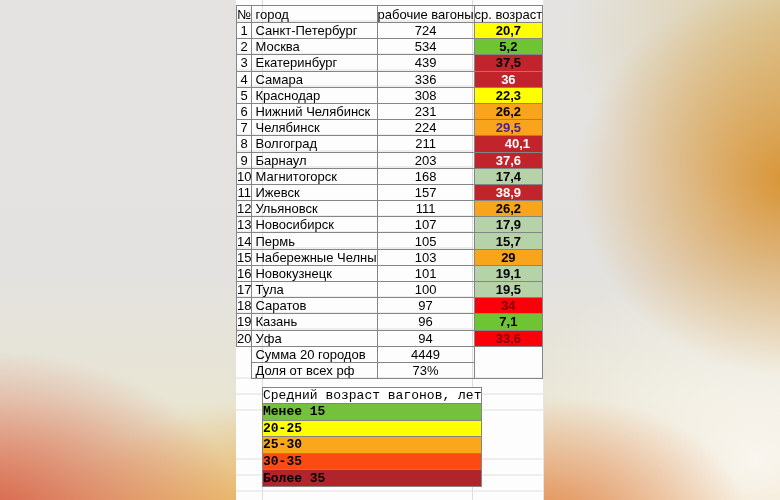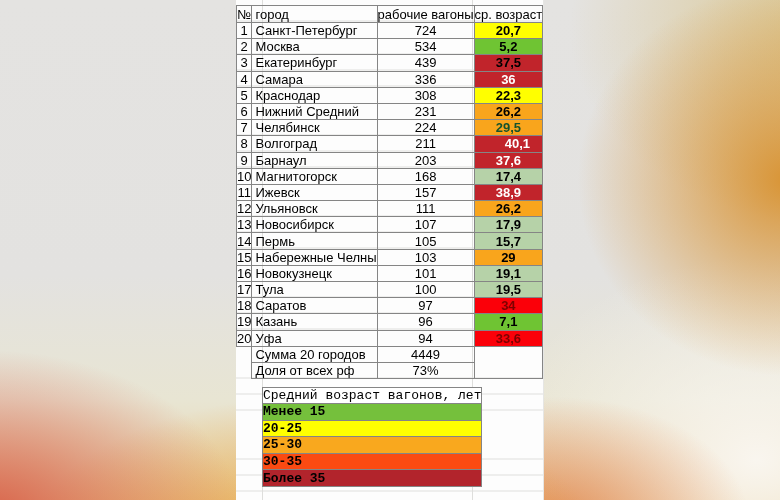--- a/index.html
+++ b/index.html
@@ -75,29 +75,29 @@
             <td class="c-age" style="background: rgb(193, 36, 43); color: rgb(255, 255, 255);">36</td>
           </tr>
           <tr class="data">
             <td class="c-num">5</td>
             <td class="c-city">Краснодар</td>
             <td class="c-wag">308</td>
             <td class="c-age" style="background: rgb(255, 255, 0); color: rgb(0, 0, 0);">22,3</td>
           </tr>
           <tr class="data">
             <td class="c-num">6</td>
-            <td class="c-city">Нижний Средний</td>
+            <td class="c-city">Нижний Челябинск</td>
             <td class="c-wag">231</td>
             <td class="c-age" style="background: rgb(249, 165, 28); color: rgb(0, 0, 0);">26,2</td>
           </tr>
           <tr class="data">
             <td class="c-num">7</td>
             <td class="c-city">Челябинск</td>
             <td class="c-wag">224</td>
-            <td class="c-age" style="background: rgb(249, 165, 28); color: #14532d;">29,5</td>
+            <td class="c-age" style="background: rgb(249, 165, 28); color: #4c1d95;">29,5</td>
           </tr>
           <tr class="data">
             <td class="c-num">8</td>
             <td class="c-city">Волгоград</td>
             <td class="c-wag">211</td>
             <td class="c-age" style="background: rgb(193, 36, 43); color: rgb(255, 255, 255); padding-left: 18px;">40,1</td>
           </tr>
           <tr class="data">
             <td class="c-num">9</td>
             <td class="c-city">Барнаул</td>

